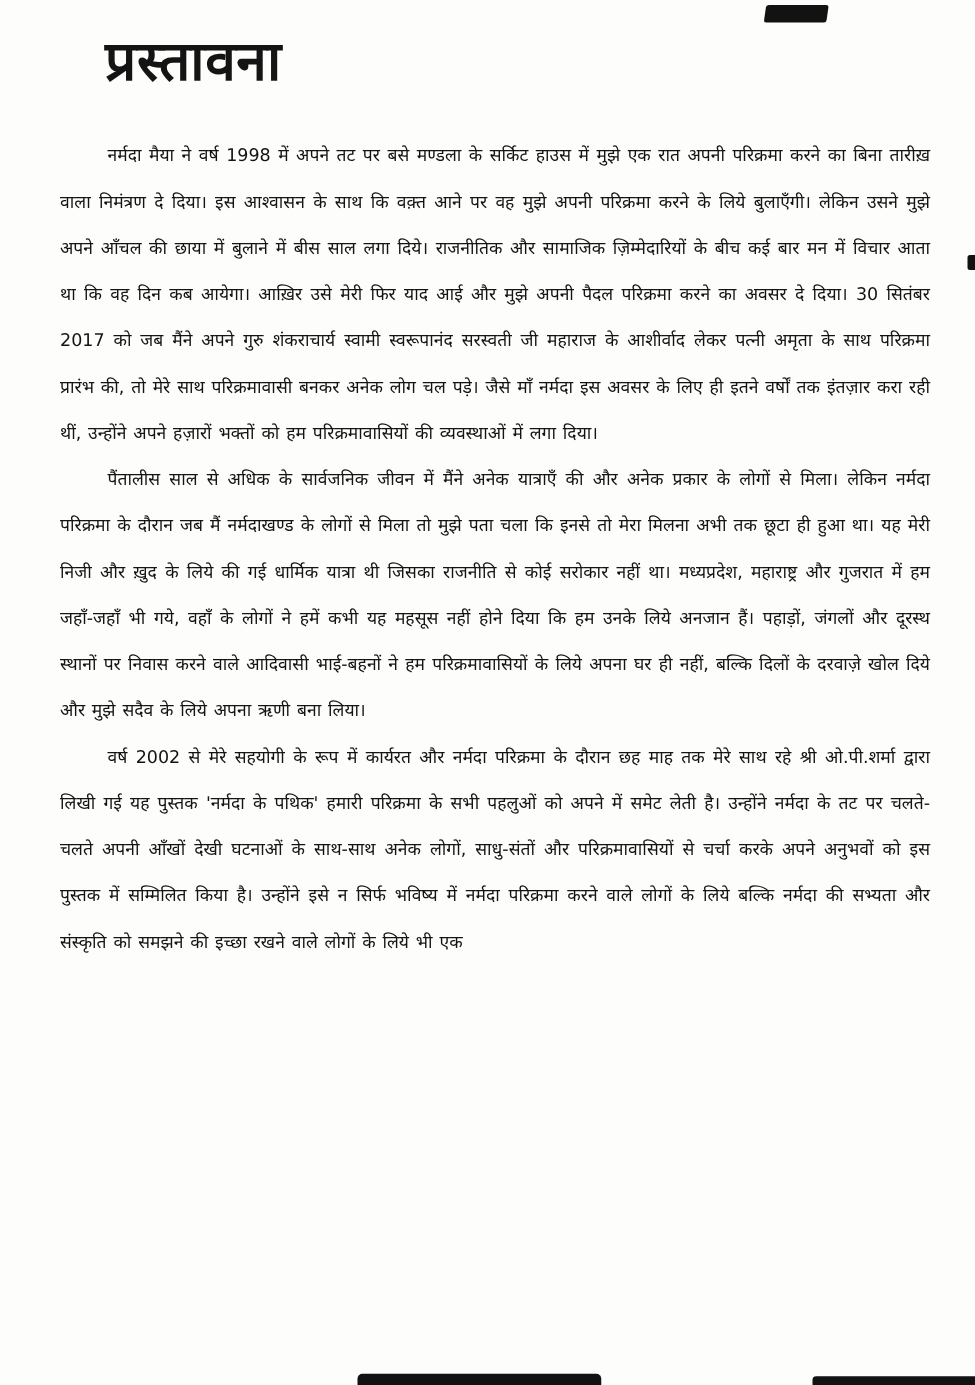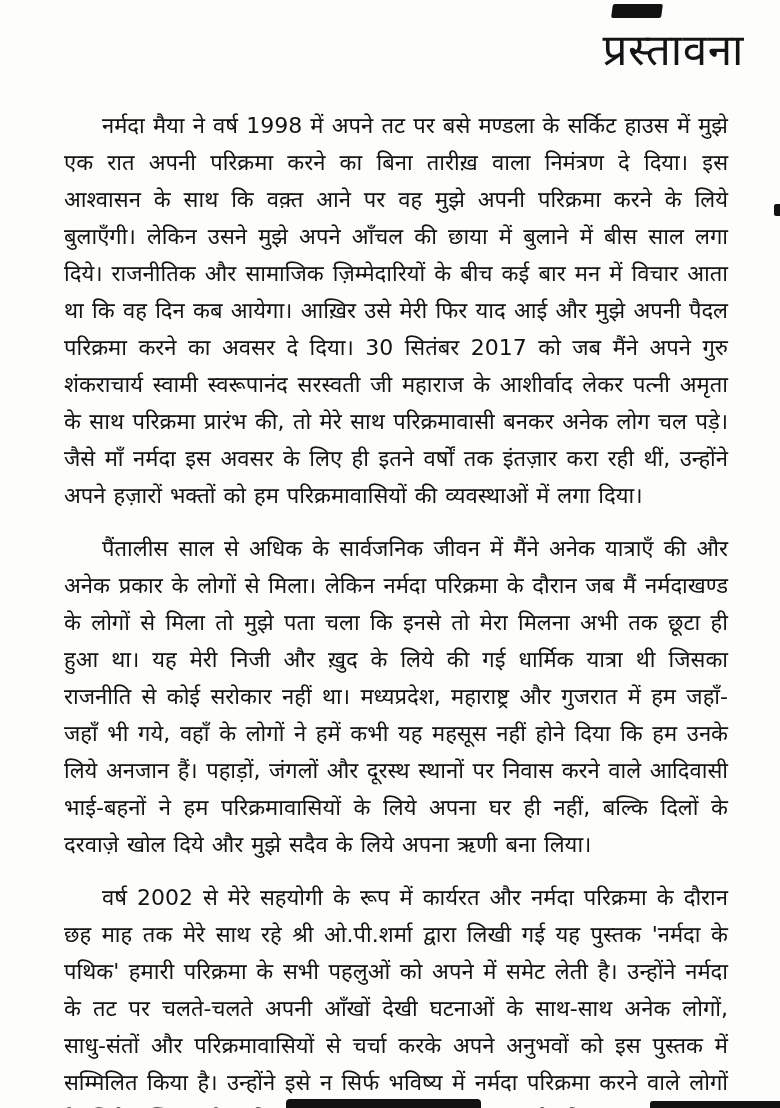--- a/index.html
+++ b/index.html
@@ -16,29 +16,28 @@
     overflow: hidden;
   }
   .page {
     position: absolute;
     inset: 0;
     box-sizing: border-box;
     padding: 24px 36px 0 48px;
   }
   .title {
     font-size: 44px;
-    font-weight: normal;
+    font-weight: bold;
     margin: 0 0 30px 36px;
     letter-spacing: 0.5px;
     line-height: 1.2;
-    text-align: right;
   }
   .para {
-    margin: 16px;
-    font-size: 22px;
+    margin: 0;
+    font-size: 14px;
     line-height: 37px;
     text-align: justify;
     text-indent: 38px;
     word-spacing: 1px;
   }
   
   .artifact {
     position: absolute;
     background: #121212;
   }

